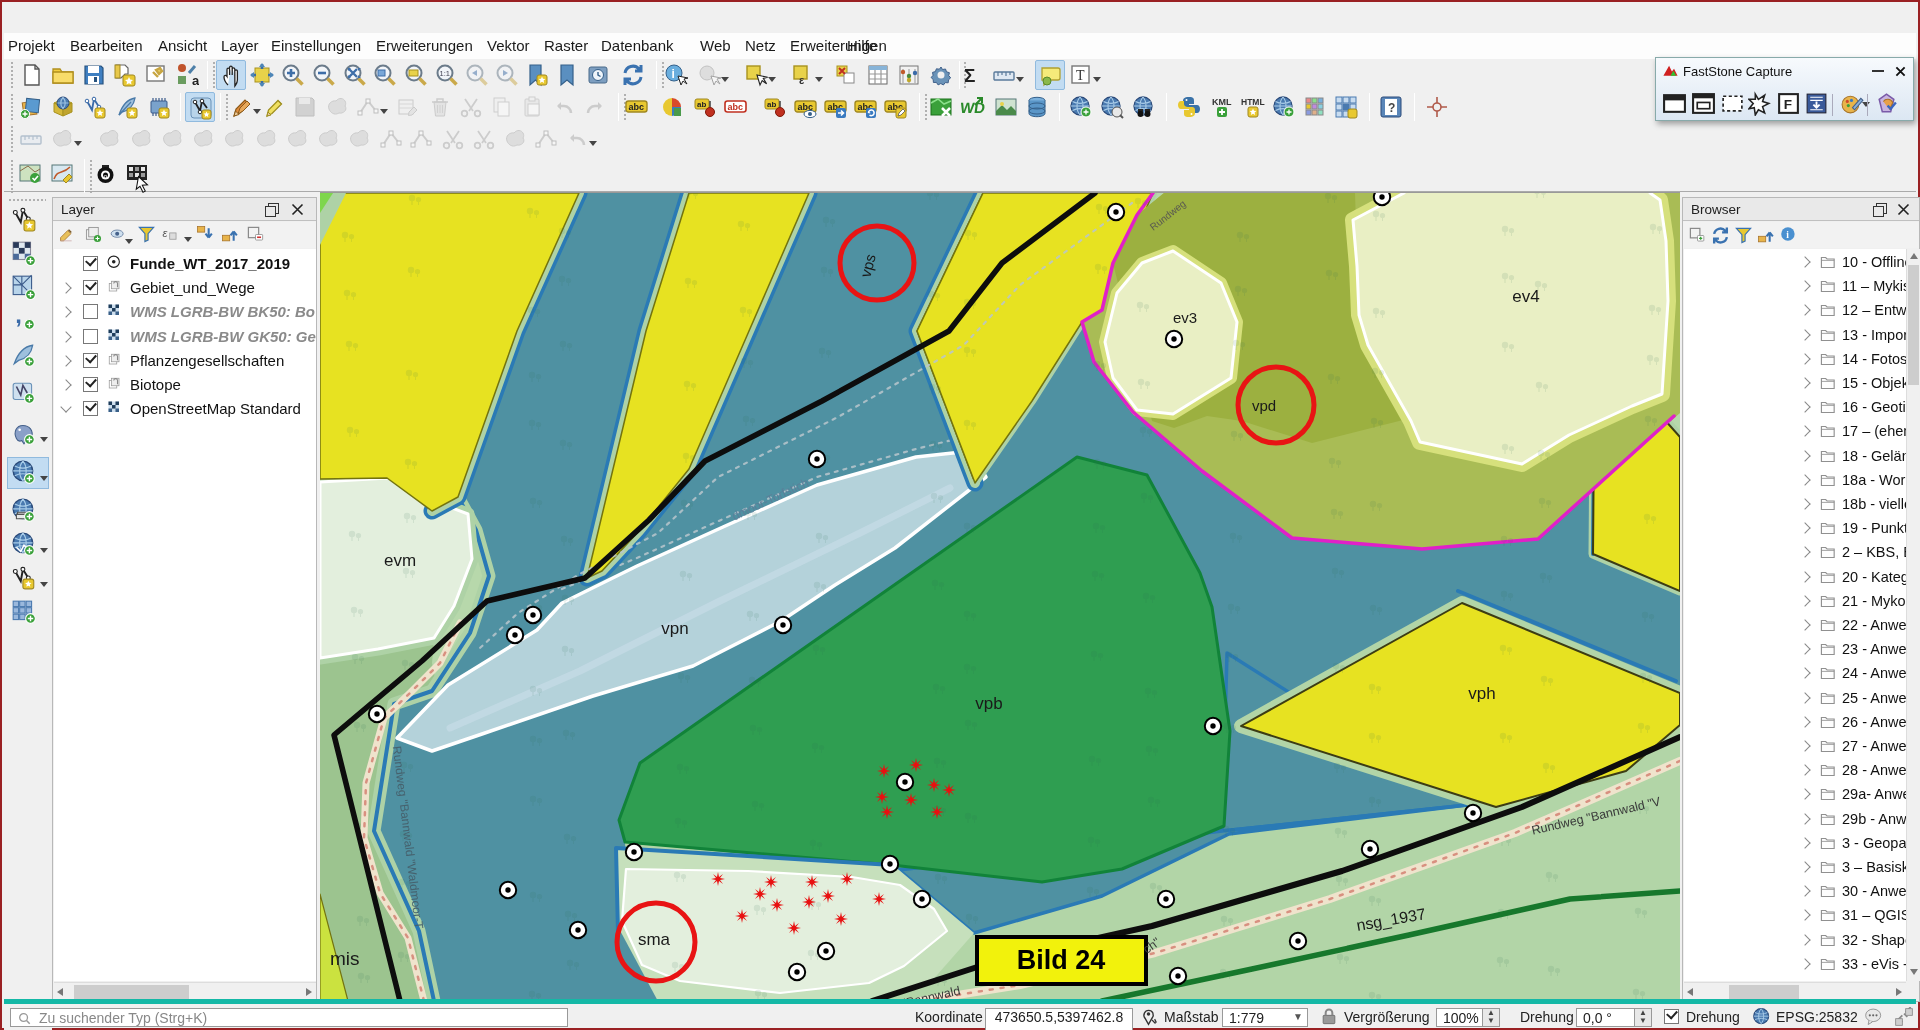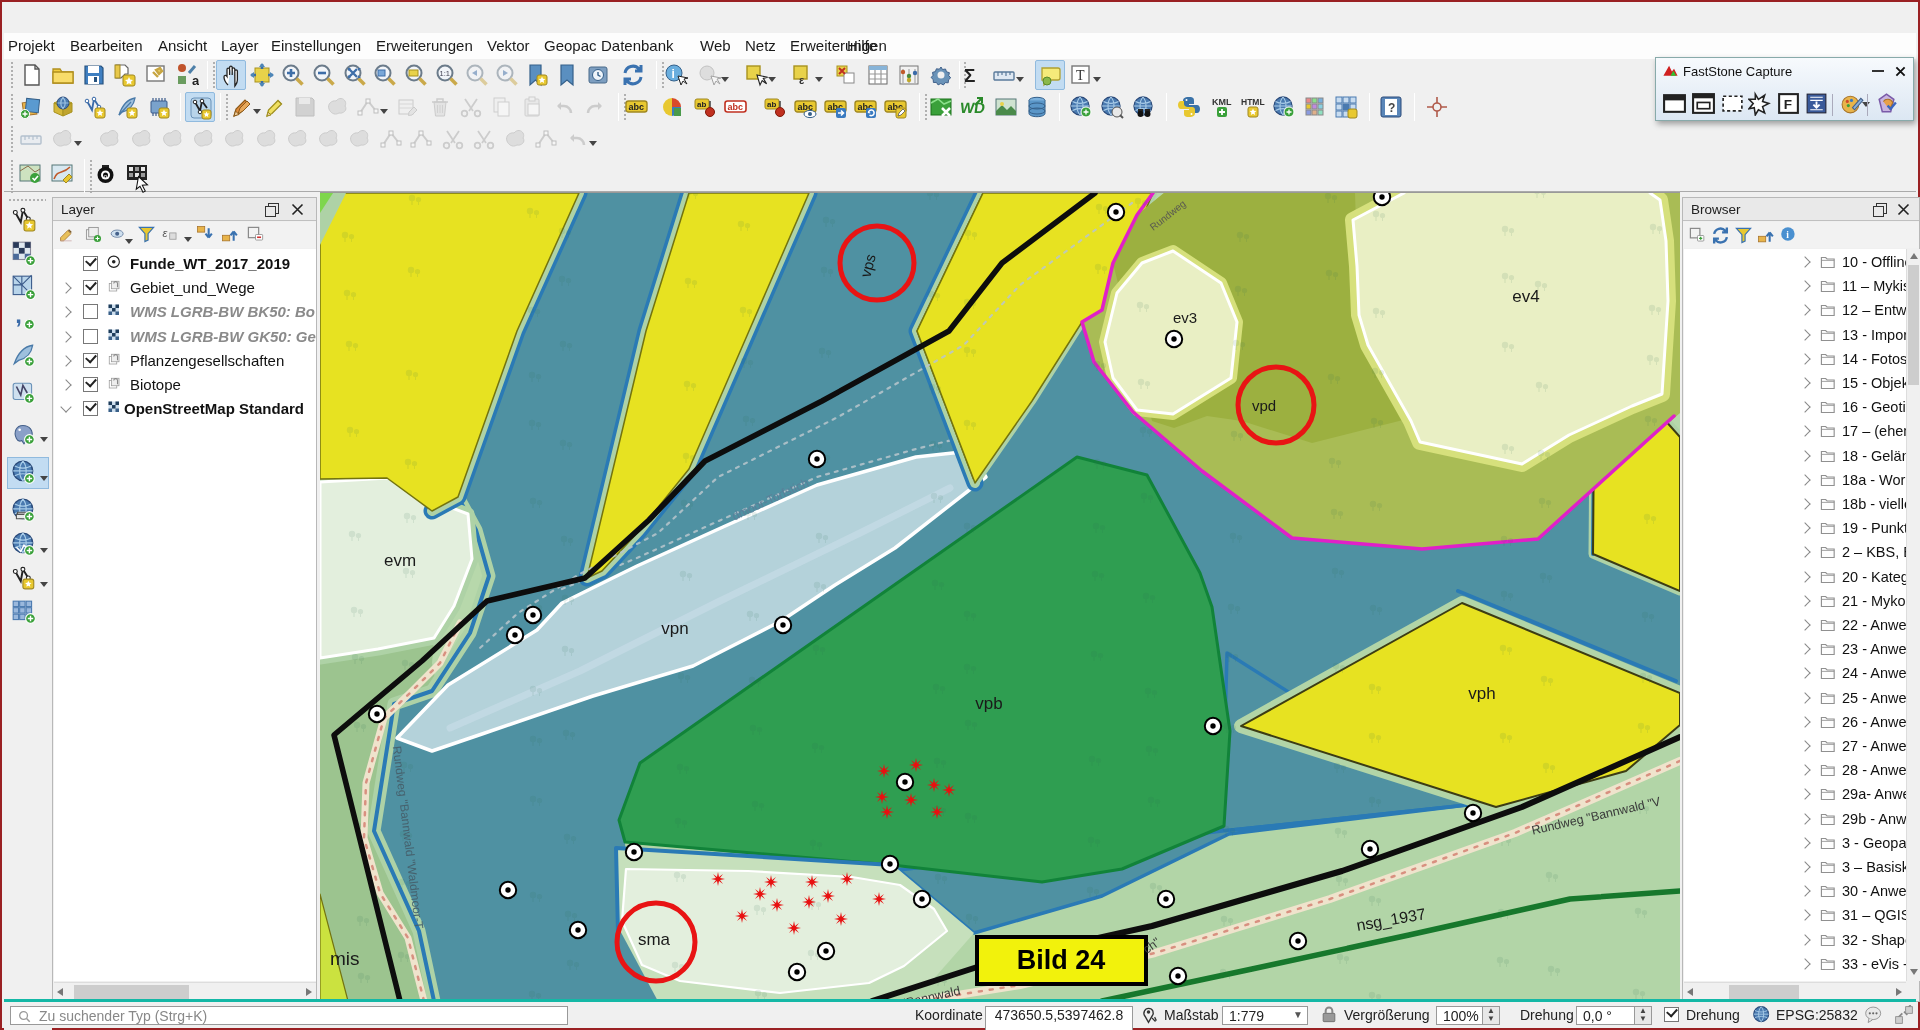--- a/index.html
+++ b/index.html
@@ -14,37 +14,37 @@
 .tsep{position:absolute;width:1px;background:#c6c6c6;border-right:1px solid #fff}
 .thandle{position:absolute;width:4px;background-image:radial-gradient(circle,#b0b0b0 1px,transparent 1.2px);background-size:4px 4px}
 .panel{position:absolute;background:#f0f0f0;border:1px solid #b8b8b8}
 .ptitle{position:absolute;left:0;right:0;top:0;height:23px;background:#e9e9e9;border-bottom:1px solid #c0c0c0;font-size:13.5px;color:#222;padding:4px 0 0 8px}
 .ptb{position:absolute;left:0;right:0;top:24px;height:26px;background:#f2f2f2}
 .pbody{position:absolute;background:#fff}
 .row{position:absolute;left:0;right:0;height:24px;font-size:15px;color:#111;white-space:nowrap}
 .chk{position:absolute;width:15px;height:15px;background:#fff;border:1px solid #777}
 .chk:after{content:"";position:absolute;left:2px;top:0px;width:8px;height:5px;border-left:2px solid #222;border-bottom:2px solid #222;transform:rotate(-48deg)}
 .exp{position:absolute;width:8px;height:8px;border-right:1.8px solid #888;border-bottom:1.8px solid #888}
-#status{position:absolute;left:2px;bottom:2px;right:2px;height:27px;background:#f0f0f0;border-top:3px solid #14b8a6;font-size:14px;color:#222}
+#status{position:absolute;left:2px;bottom:2px;right:2px;height:27px;background:#f0f0f0;border-top:5px solid #14b8a6;font-size:14px;color:#222}
 .sbox{position:absolute;background:#fff;border:1px solid #999;font-size:14px;color:#222}
 .spin{position:absolute;width:17px;background:#e8e8e8;border-left:1px solid #999}
 #fsc{position:absolute;left:1653px;top:55px;width:259px;height:64px;border:1px solid #8aa;background:linear-gradient(#f7fafd,#dce7f3);box-shadow:2px 3px 6px rgba(0,0,0,0.35)}
 .fsi{position:absolute;top:33px;width:26px;height:26px}
 svg{display:block}
 </style></head><body>
 <div id="win">
     <div id="menubar">
       <div class="mi" style="left:4px">Projekt</div>
       <div class="mi" style="left:66px">Bearbeiten</div>
       <div class="mi" style="left:154px">Ansicht</div>
       <div class="mi" style="left:217px">Layer</div>
       <div class="mi" style="left:267px">Einstellungen</div>
       <div class="mi" style="left:372px">Erweiterungen</div>
       <div class="mi" style="left:483px">Vektor</div>
-      <div class="mi" style="left:540px">Geopac</div>
+      <div class="mi" style="left:540px">Raster</div>
       <div class="mi" style="left:597px">Datenbank</div>
       <div class="mi" style="left:696px">Web</div>
       <div class="mi" style="left:741px">Netz</div>
       <div class="mi" style="left:786px">Erweiterungen</div>
       <div class="mi" style="left:843px">Hilfe</div>
     </div>
     <div id="tbar">
       <div class="thandle" style="left:6px;top:2px;height:28px"></div>
       <div class="tbi" style="left:13px;top:1px">
         <svg width="24" height="24" viewBox="0 0 24 24">
@@ -1106,21 +1106,21 @@
           <div class="abs" style="left:53px;top:2px">
             <svg width="18" height="18" viewBox="0 0 24 24">
               <rect x="2" y="2" width="14" height="14" fill="#cfe0ef"></rect>
               <rect x="2" y="2" width="4.7" height="4.7" fill="#1e3c5a"></rect>
               <rect x="11.3" y="2" width="4.7" height="4.7" fill="#1e3c5a"></rect>
               <rect x="6.7" y="6.7" width="4.7" height="4.7" fill="#1e3c5a"></rect>
               <rect x="2" y="11.3" width="4.7" height="4.7" fill="#3a6088"></rect>
               <rect x="11.3" y="11.3" width="4.7" height="4.7" fill="#3a6088"></rect>
             </svg>
           </div>
-          <div class="abs" style="left:70px;top:2px;font-weight:bold;">OpenStreetMap Standard</div>
+          <div class="abs" style="left:76px;top:2px;font-weight:normal;">OpenStreetMap Standard</div>
         </div>
       </div>
       <div class="abs" style="left:1px;top:784px;width:262px;height:19px;background:#f0f0f0;border-top:1px solid #ddd">
         <div class="abs" style="left:3px;top:5px;width:0;height:0;border-top:4.5px solid transparent;border-bottom:4.5px solid transparent;border-right:6px solid #777"></div>
         <div class="abs" style="left:252px;top:5px;width:0;height:0;border-top:4.5px solid transparent;border-bottom:4.5px solid transparent;border-left:6px solid #777"></div>
         <div class="abs" style="left:20px;top:2px;width:115px;height:14px;background:#cdcdcd"></div>
       </div>
     </div>
     <div class="abs" style="left:318px;top:190px;width:1360px;height:810px;border-top:1px solid #999">
       <svg width="1360" height="808" viewBox="0 0 1360 808" xmlns="http://www.w3.org/2000/svg" font-family="Liberation Sans, sans-serif">

